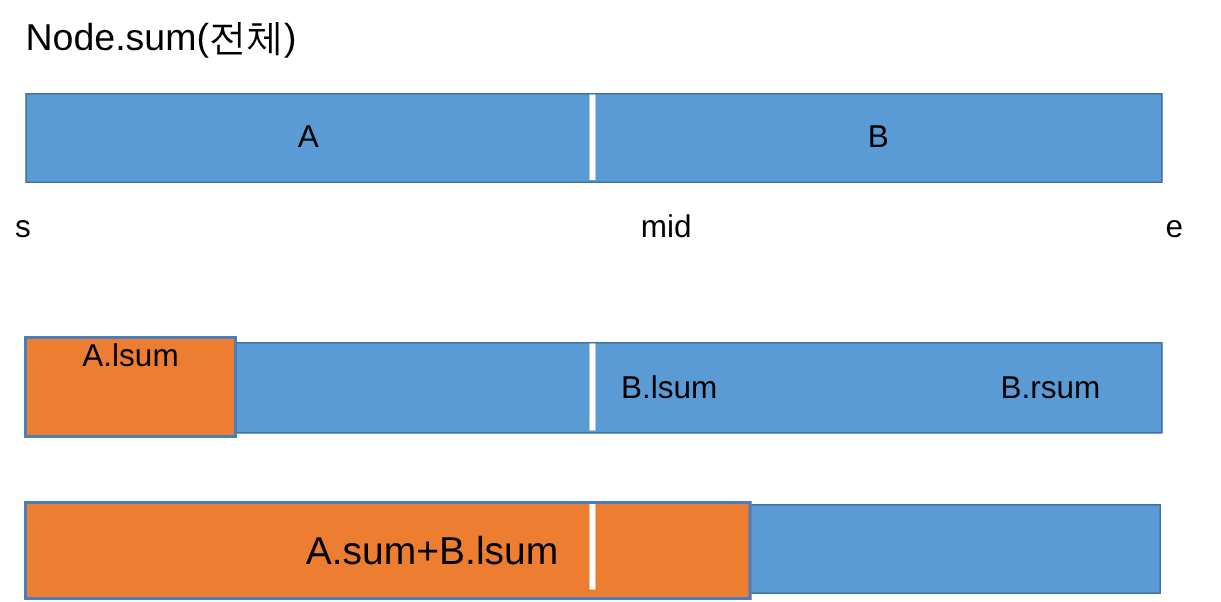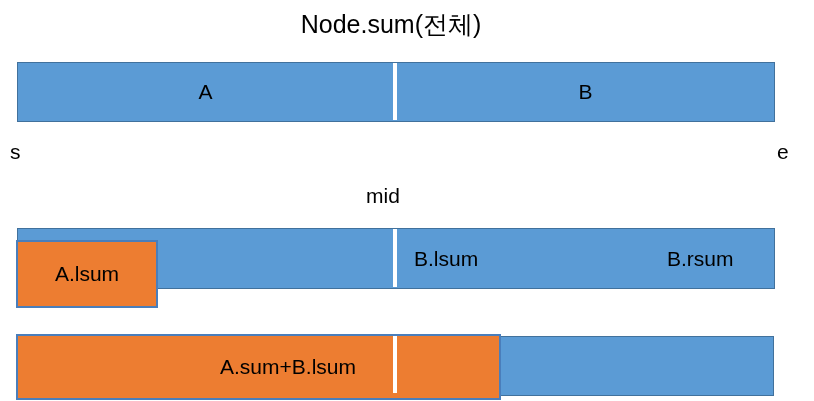--- a/index.html
+++ b/index.html
@@ -10,21 +10,21 @@
     background: var(--background, #fff);
     font-family: "Liberation Sans", sans-serif;
     color: var(--text, #000);
     overflow: hidden;
   }
   .title {
     position: absolute;
     left: 17px;
     top: 8px;
     width: 748px;
-    text-align: center;
+    text-align: left;
     font-size: 25px;
   }
   .bar {
     position: absolute;
     background: var(--blue-fill, #5B9BD5);
     border: 1px solid var(--blue-border, #41719C);
     box-sizing: border-box;
   }
   .bar1 { left: 17px; top: 62px;  width: 758px; height: 60px; }
   .bar2 { left: 17px; top: 228px; width: 758px; height: 61px; }
@@ -63,43 +63,43 @@
   .orange-box {
     position: absolute;
     background: var(--orange-fill, #ED7D31);
     border: 2px solid var(--orange-border, #4A7EBB);
     box-sizing: border-box;
     font-size: 21px;
     z-index: 2;
   }
   .a-lsum-box {
     left: 16px; top: 224px; width: 142px; height: 68px;
-    display: flex; align-items: center; justify-content: center; margin-top: 16px;
+    display: flex; justify-content: center;
   }
   .a-sum-box {
     left: 16px; top: 334px; width: 485px; height: 66px;
   }
   .a-sum-label {
     position: absolute;
     left: 170px;
     width: 200px;
     top: 0;
     height: 100%;
     display: flex;
     align-items: center;
     justify-content: center;
-    font-size: 21px;
+    font-size: 26px;
   }
   .axis-label {
     position: absolute;
     top: 140px;
     font-size: 21px;
   }
   .axis-s { left: 10px; }
-  .axis-mid { left: 333px; width: 100px; text-align: center; margin-top: 44px; }
+  .axis-mid { left: 361px; width: 100px; text-align: right; }
   .axis-e { left: 777px; }
 </style>
 </head>
 <body>
 
 <div class="canvas">
 
   <div class="title">Node.sum(전체)</div>
 
   <div class="bar bar1">

